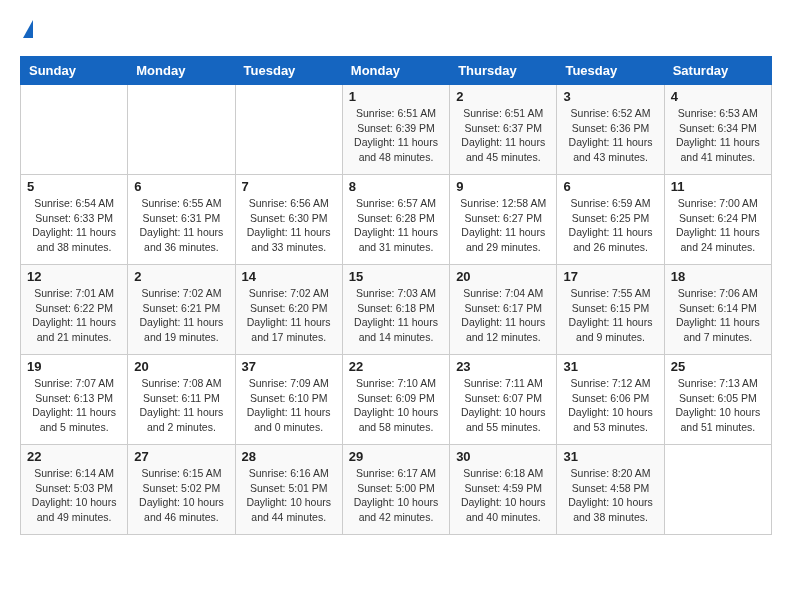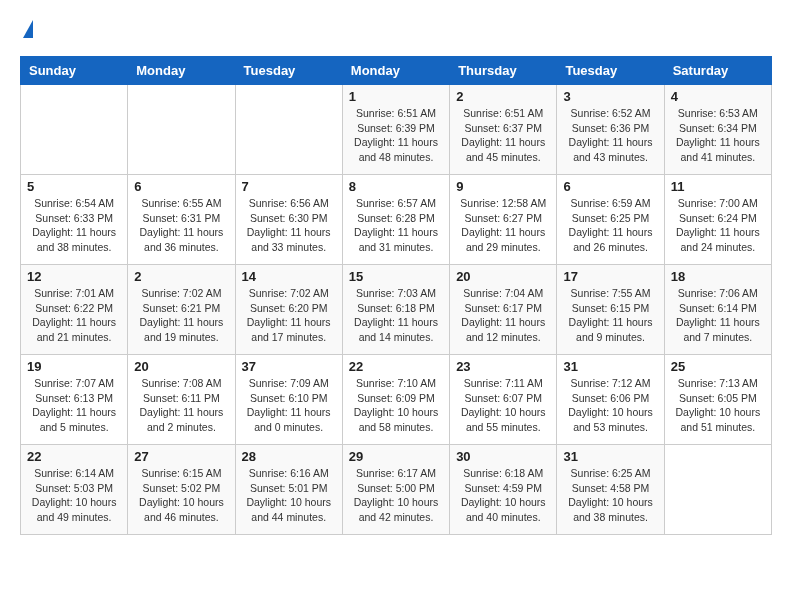--- a/index.html
+++ b/index.html
@@ -344,21 +344,21 @@
         </td>
         <td>
           <span class="day-num">30</span>
           <div class="day-info">Sunrise: 6:18 AM
 Sunset: 4:59 PM
 Daylight: 10 hours
 and 40 minutes.</div>
         </td>
         <td>
           <span class="day-num">31</span>
-          <div class="day-info">Sunrise: 6:25 AM
+          <div class="day-info">Sunrise: 8:20 AM
 Sunset: 4:58 PM
 Daylight: 10 hours
 and 38 minutes.</div>
         </td>
         <td class="empty-cell"></td>
       </tr>
     </tbody>
 </table>
 
 </body></html>

